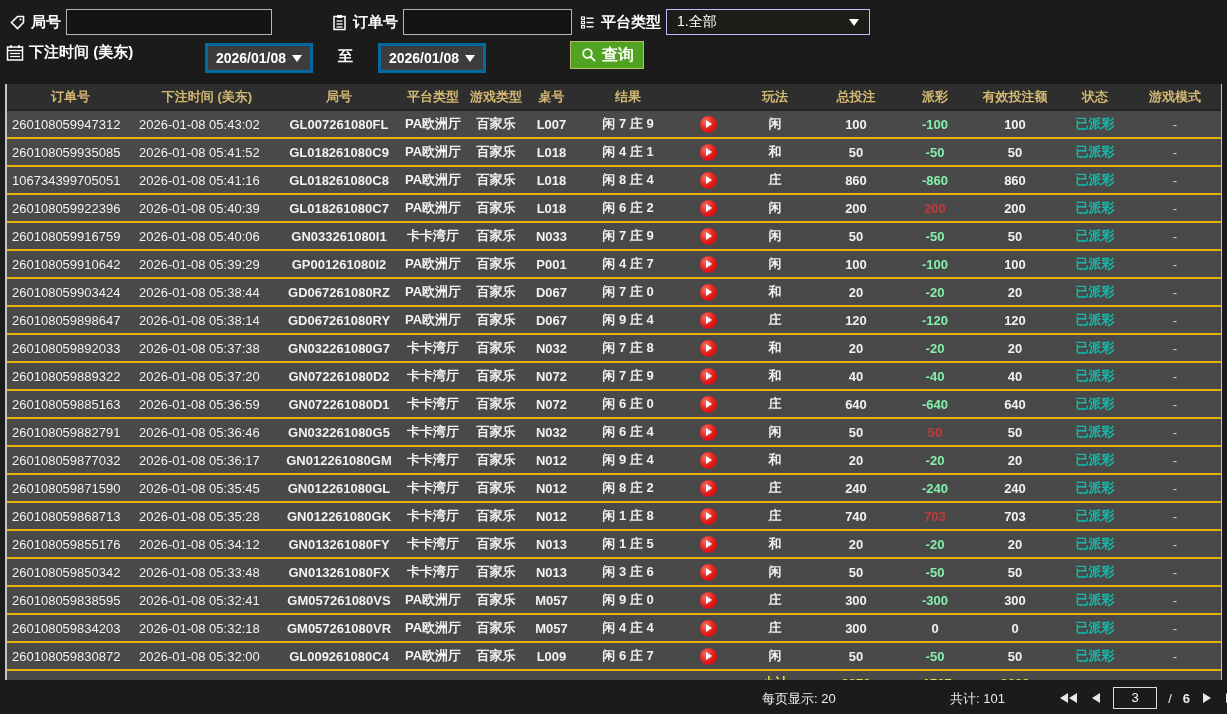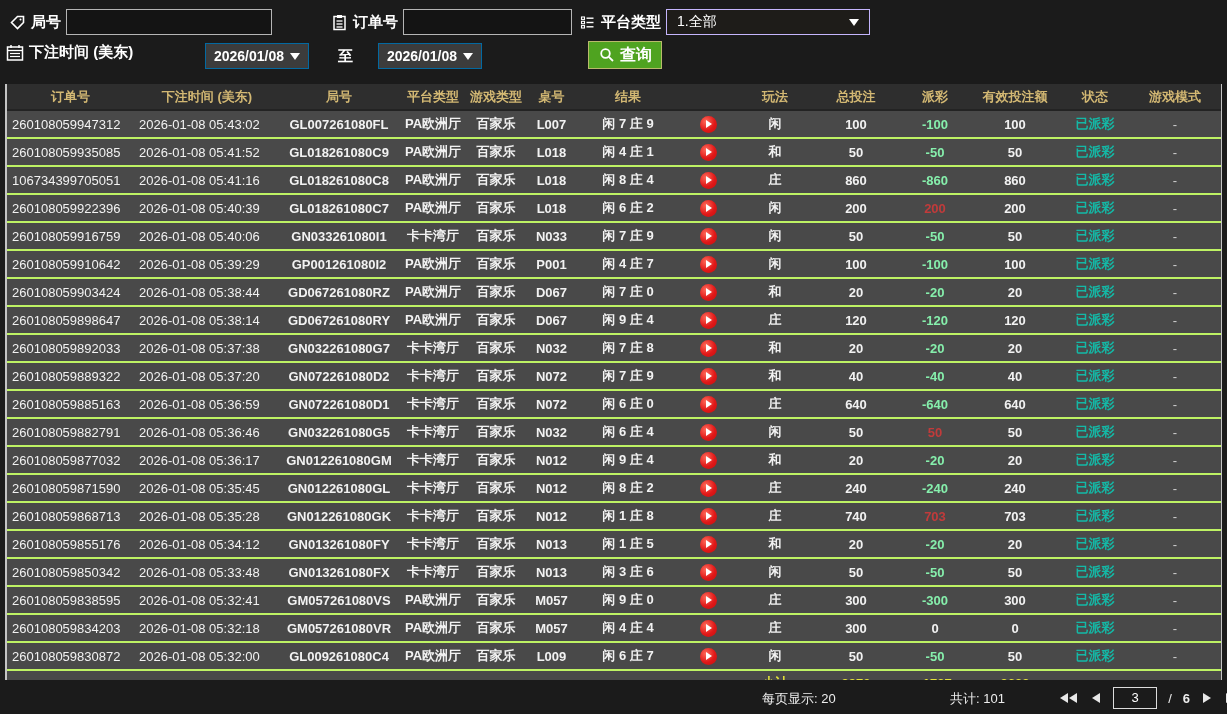--- a/index.html
+++ b/index.html
@@ -10,37 +10,37 @@
   .filters{position:absolute;left:0;top:0;width:100%;height:84px;}
   .flabel{font-weight:700;font-size:15px;color:#fff;white-space:nowrap;}
   .fitem{position:absolute;display:flex;align-items:center;gap:5px;}
   .ficon{display:inline-flex;width:18px;height:18px;align-items:center;justify-content:center;}
   .tinput{background:#141414;border:1px solid #b5b5b5;height:24px;color:#eee;
           font-size:13px;padding:0 6px;outline:none;}
   .selectbox{display:flex;align-items:center;justify-content:space-between;
              background:#1e1c19;border:1px solid #c4b5fd;height:24px;padding:0 10px;
              font-size:14px;color:#fff;cursor:pointer;}
   .datebtn{display:flex;align-items:center;justify-content:center;gap:6px;
-           background:#3c3c3c;border:1px solid #0369a1;height:24px;padding:0 8px;
+           background:#3c3c3c;border:3px solid #0369a1;height:24px;padding:0 8px;
            font-size:14px;font-weight:700;color:#fff;cursor:pointer;}
   .dn{width:0;height:0;border-left:5px solid transparent;border-right:5px solid transparent;
       border-top:7px solid #fff;}
   .querybtn{display:flex;align-items:center;gap:4px;background:#4fa320;border:1px solid #b9ba6b;
             height:28px;padding:0 9px;color:#fff;font-size:16px;font-weight:700;cursor:pointer;}
 
   
   .tablewrap{position:absolute;left:5px;top:84px;width:1214px;background:#494949;
              border-left:2px solid #c4c4c4;border-right:1px solid #c4c4c4;
              border-bottom:2px solid #c4c4c4;}
   .grid{display:grid;grid-template-columns:127px 146px 118px 70px 56px 55px 98px 62px 72px 90px 68px 92px 68px 1fr;
         align-items:center;}
   .thead{height:25px;background:#2e2e2e;border-bottom:2px solid #232323;
          color:#d3b873;font-weight:700;font-size:13px;}
   .thead .c{text-align:center;}
-  .trow{height:26px;background:#494949;border-bottom:2px solid #bef264;font-size:13px;}
+  .trow{height:26px;background:#494949;border-bottom:2px solid #eab308;font-size:13px;}
   .c{text-align:center;font-weight:700;white-space:nowrap;overflow:hidden;}
   .c.left{text-align:left;padding-left:5px;font-weight:400;}
   .pay.neg{color:#86efac;}
   .pay.pos{color:#c13b3b;}
   .pay.zero{color:#f2f2f2;}
   .status{color:#14b8a6;}
   .mode{color:#d0d0d0;font-weight:400;}
   .playwrap{display:flex;justify-content:center;}
   .play{width:17px;height:17px;border-radius:50%;cursor:pointer;
         background:radial-gradient(circle at 35% 32%,#ff6a5a 0%,#e01818 55%,#c40f0f 100%);
@@ -141,21 +141,21 @@
 
     <span class="flabel" style="position:absolute;left:338px;top:47px;">至</span>
 
     <div class="fitem" style="left:378px;top:43px;">
       <div class="datebtn" style="width:86px">
         <span>2026/01/08</span>
         <span class="dn"></span>
       </div>
     </div>
 
-    <button class="querybtn" style="position:absolute;left:588px;top:41px;">
+    <button class="querybtn" style="position:absolute;left:570px;top:41px;">
       <span class="ficon">
         <svg width="16" height="16" viewBox="0 0 16 16">
             <circle cx="6.5" cy="6.5" r="4.3" fill="none" stroke="#fff" stroke-width="1.8"></circle>
             <line x1="9.8" y1="9.8" x2="14" y2="14" stroke="#fff" stroke-width="1.8"></line>
           </svg>
       </span>
       <span>查询</span>
     </button>
   </div>
 

